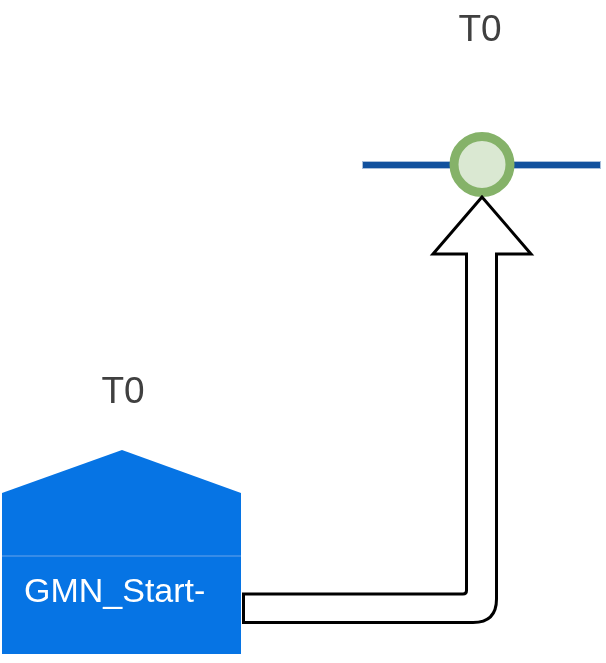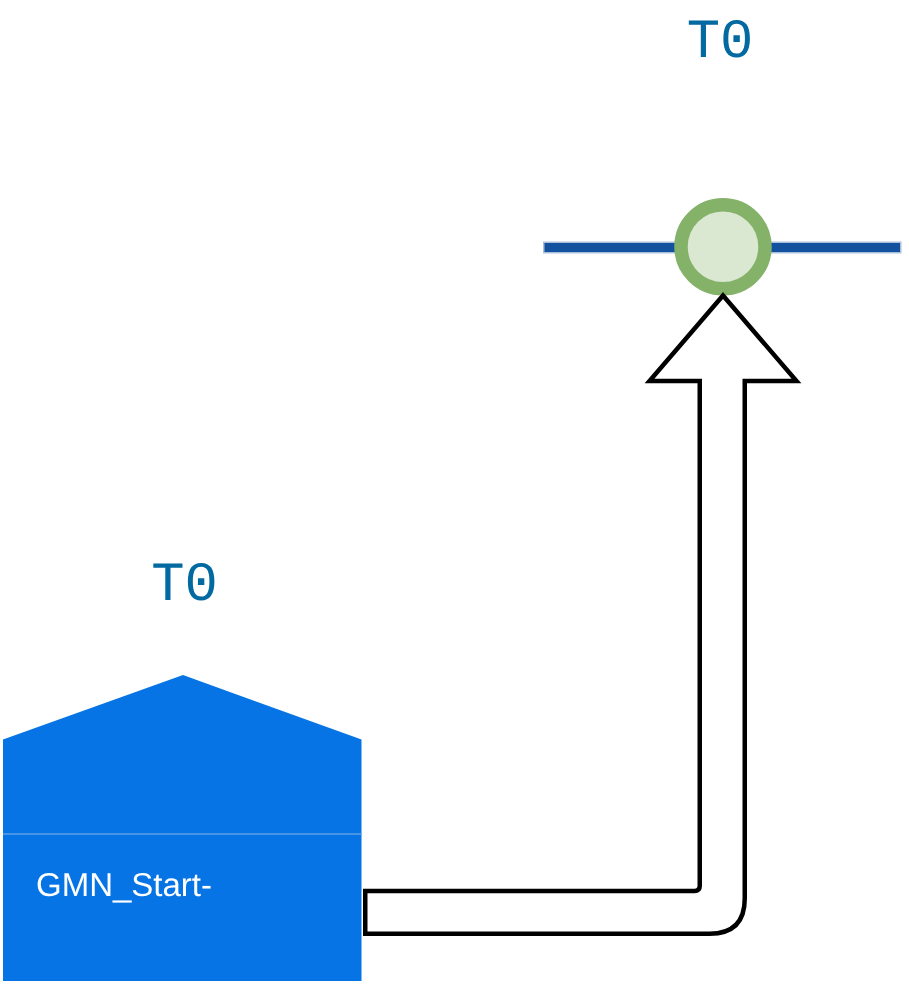--- a/index.html
+++ b/index.html
@@ -18,37 +18,36 @@
   #shapes {
     position: absolute;
     left: 0;
     top: 0;
   }
   .t0-label {
     position: absolute;
     transform: translateX(-50%);
     font-size: 37px;
     line-height: 1.15;
-    color: #0369a1;
+    color: #404040;
     white-space: nowrap;
-    font-family: Liberation Mono, monospace;
   }
   #event-label {
     left: 480px;
     top: 8px;
   }
   #task-label {
     left: 123px;
     top: 370px;
   }
   #task-name {
     position: absolute;
     left: 24px;
     top: 571px;
-    font-size: 22px;
+    font-size: 34px;
     line-height: 38px;
     color: #ffffff;
     white-space: nowrap;
   }
   #task-name .line {
     display: block;
   }
 </style>
 </head>
 <body>

